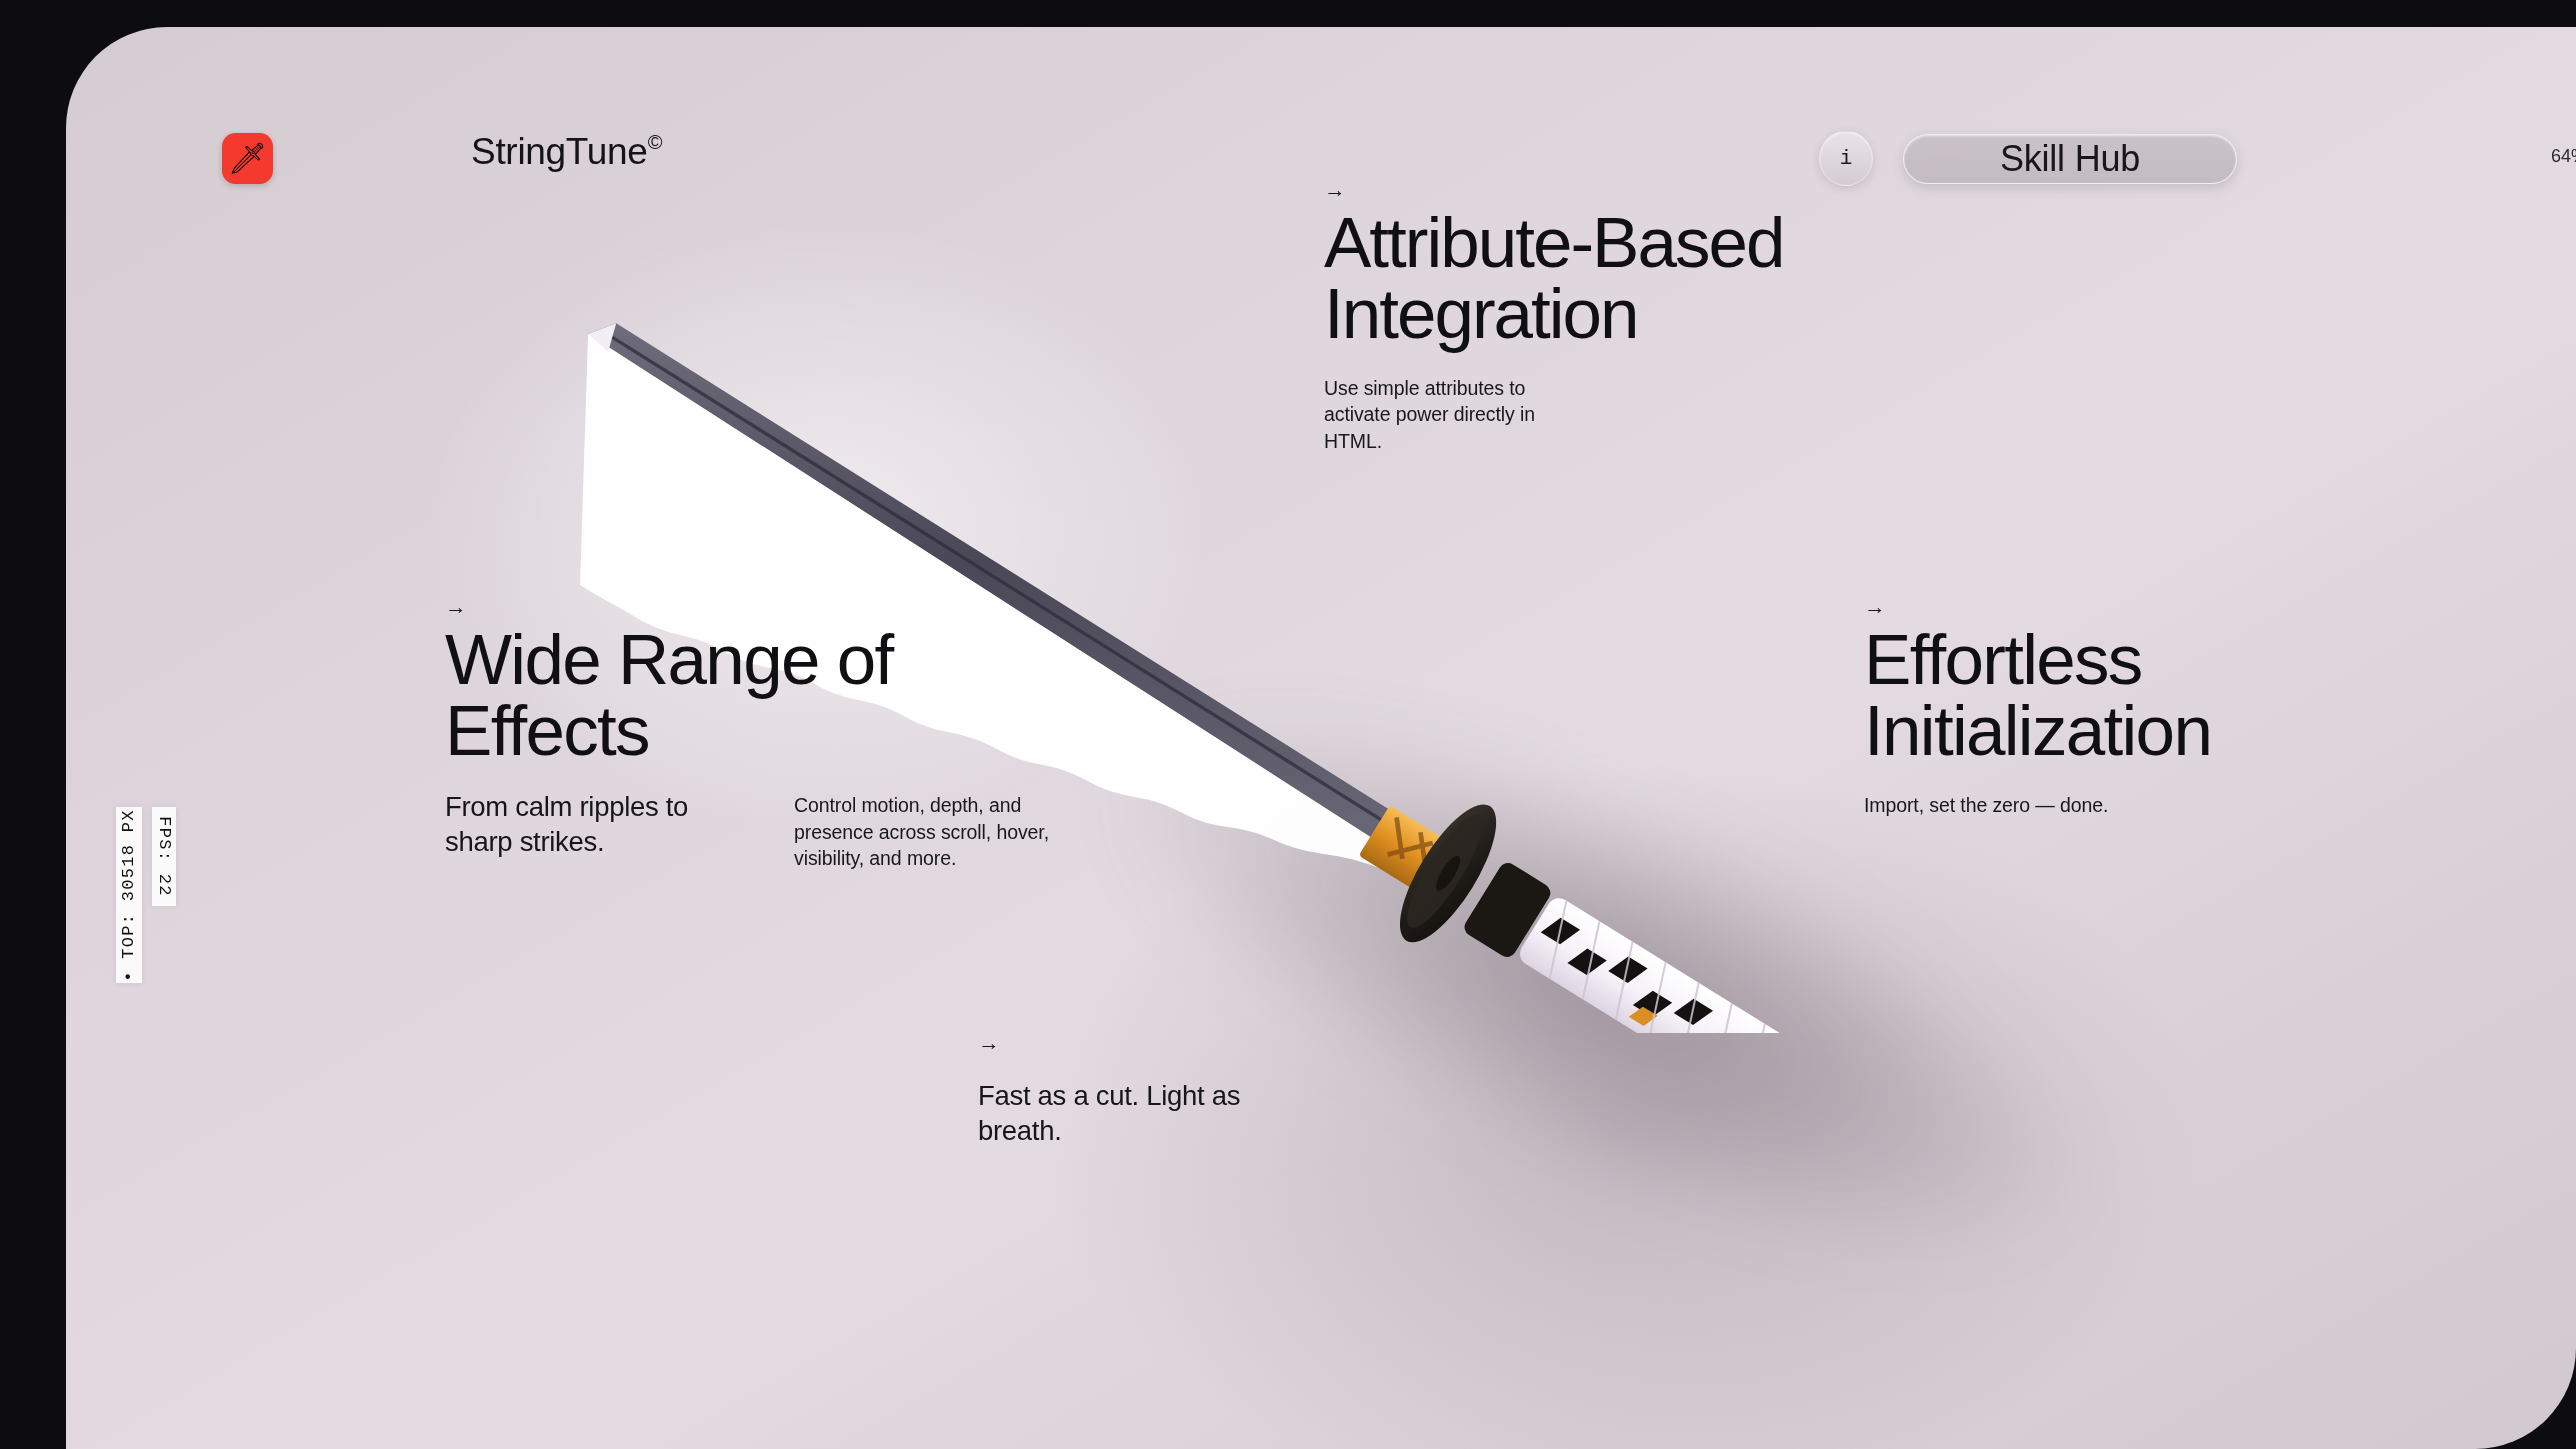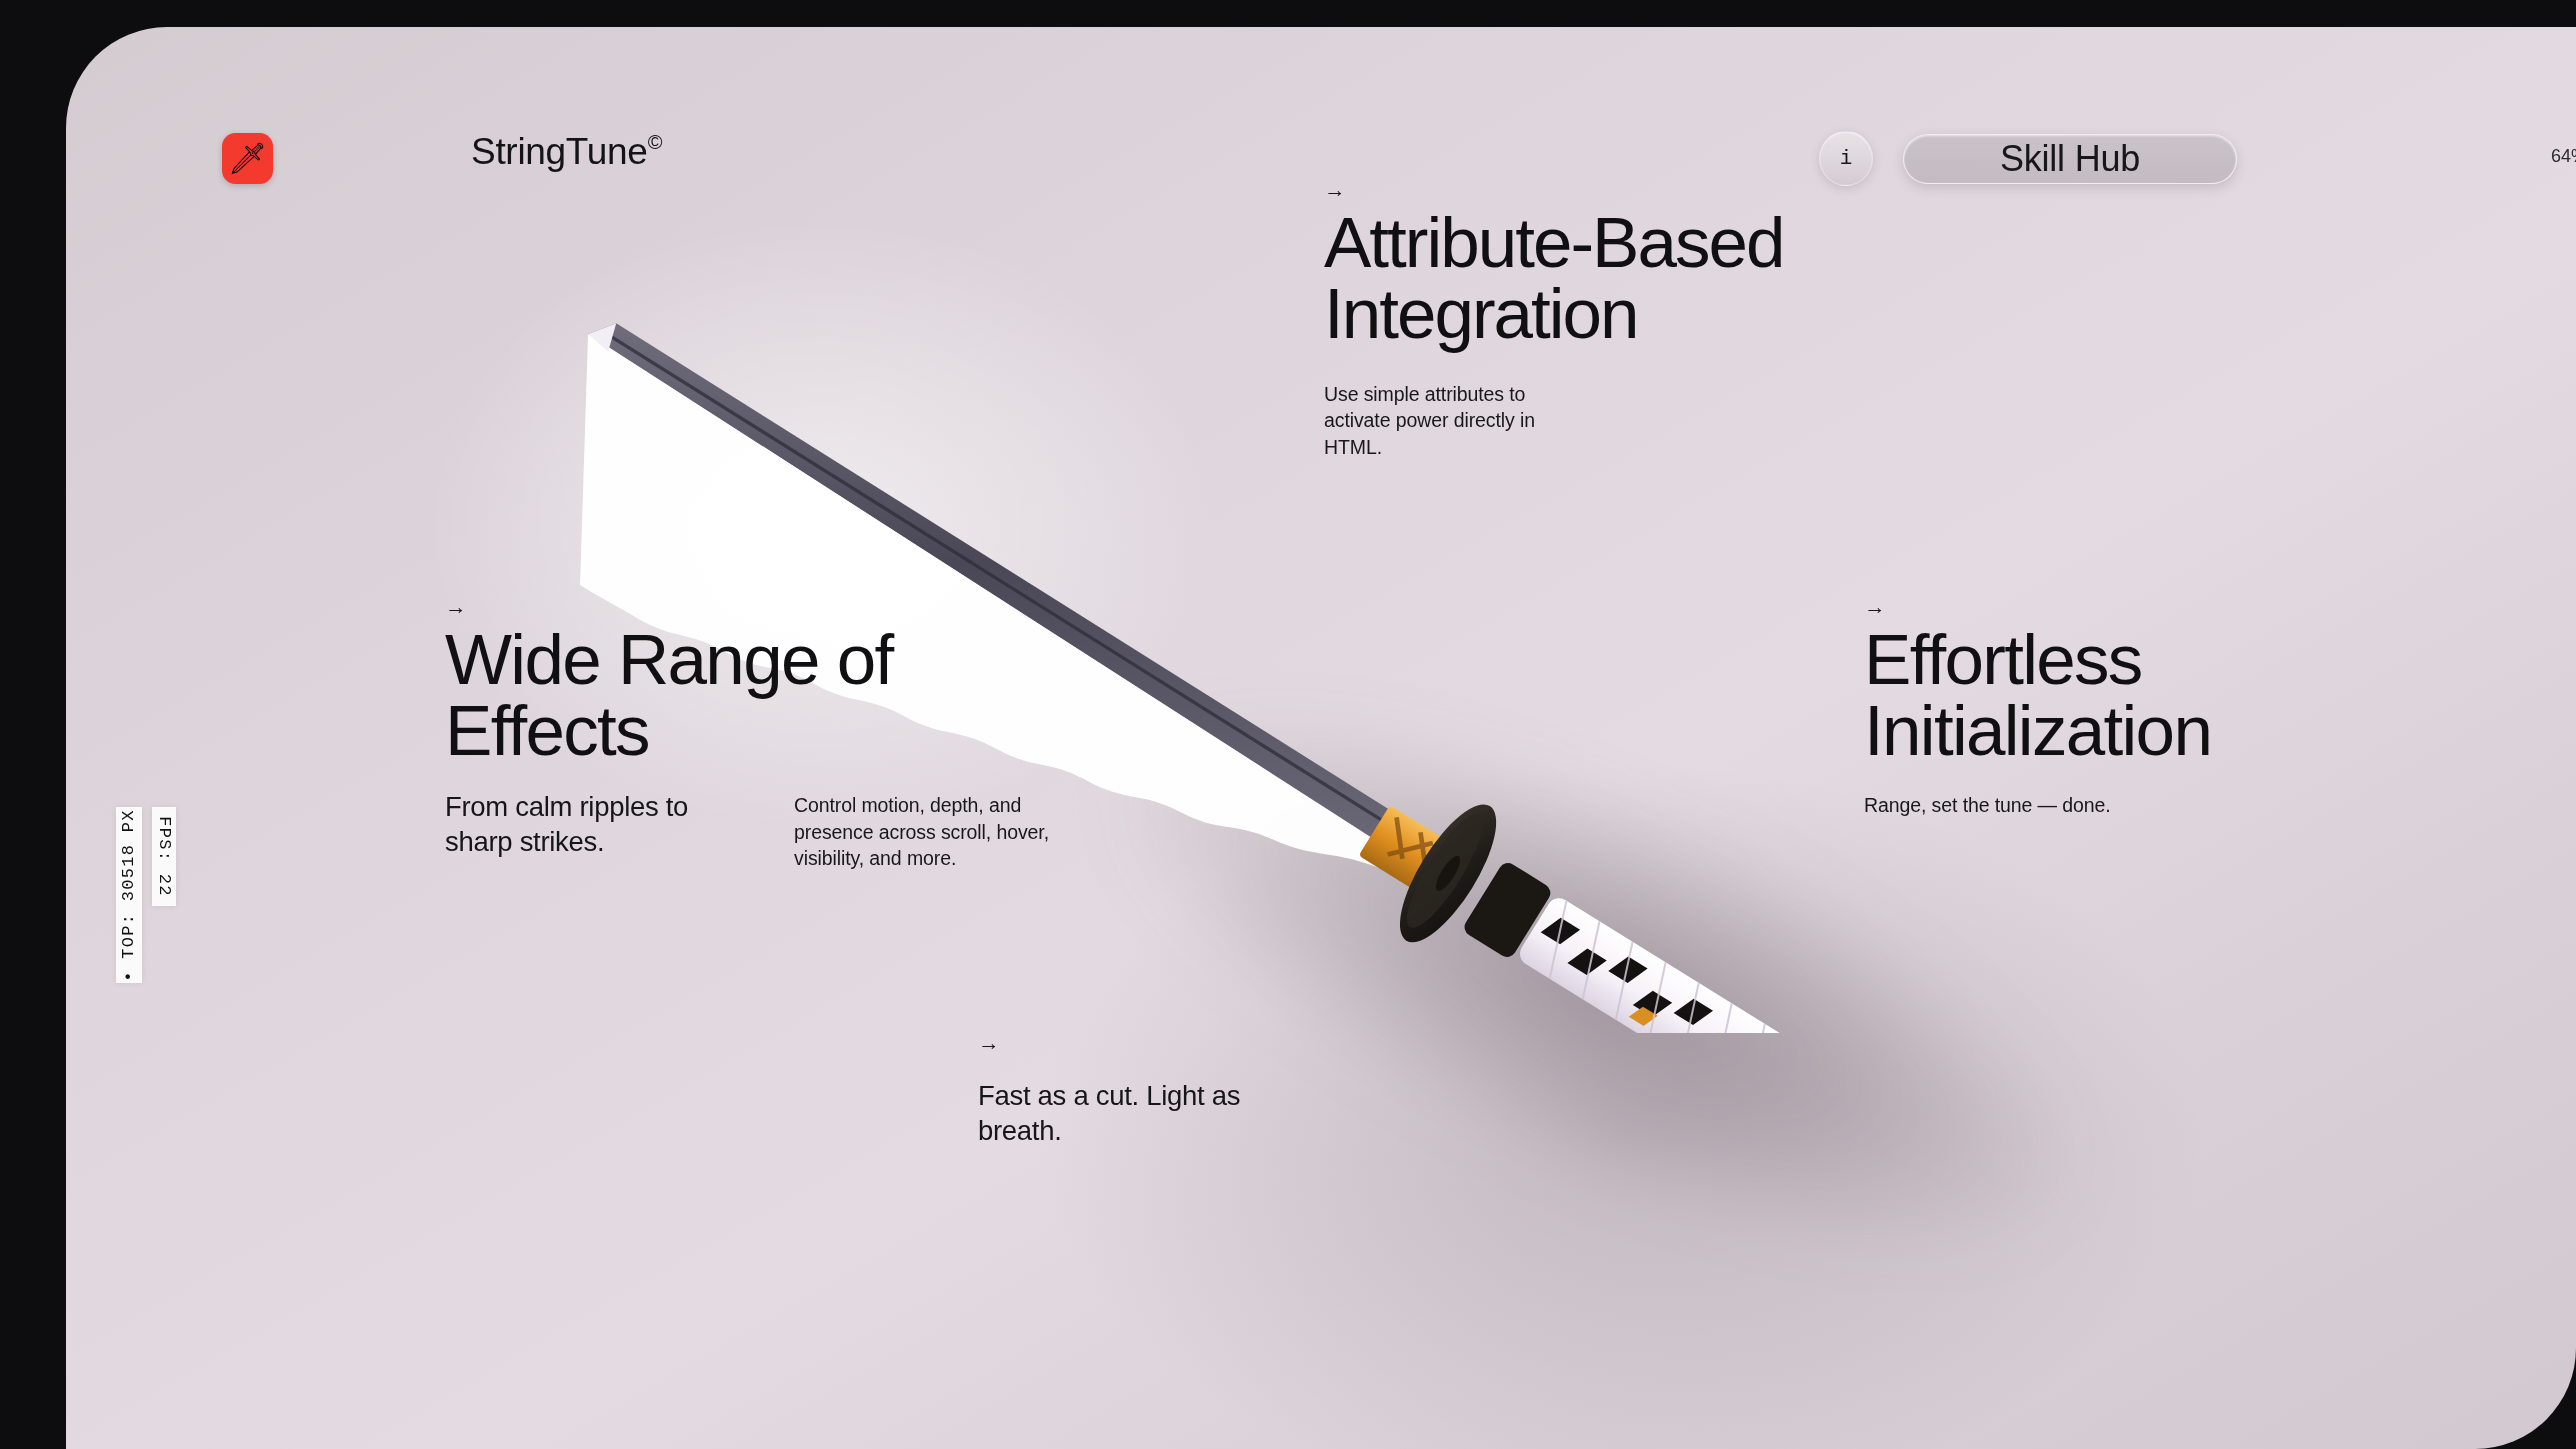--- a/index.html
+++ b/index.html
@@ -223,21 +223,21 @@
     line-height: 1.36;
     color: #18181b;
     letter-spacing: -0.1px;
     white-space: pre-line;
   }
 
   
   #feature-attribute { left: 1258px; top: 153px; width: 771px; }
   #feature-attribute .feature-title { letter-spacing: -2px; }
   #feature-attribute .feature-lead  { width: 349px; }
-  #feature-attribute .feature-desc  { width: 288px; margin-top: 9px; }
+  #feature-attribute .feature-desc  { width: 288px; margin-top: 3px; }
 
   #feature-wide { left: 379px; top: 570px; width: 738px; }
   #feature-wide .feature-lead { width: 349px; }
   #feature-wide .feature-desc { width: 335px; margin-top: 3.4px; }
 
   #feature-effortless { left: 1798px; top: 570px; width: 751px; }
   #feature-effortless .feature-lead { width: 349px; }
   #feature-effortless .feature-desc { width: 335px; margin-top: 3.4px; }
 
   #feature-performance { left: 912px; top: 1006px; width: 805px; }
@@ -397,21 +397,21 @@
 presence across scroll, hover,
 visibility, and more.</div>
       </div>
     </div>
 
     <div class="feature" id="feature-effortless">
       <span class="feature-arrow">→</span>
       <div class="feature-title">Effortless
 Initialization</div>
       <div class="feature-body">
-        <div class="feature-desc">Range, set the tune — done.</div>
+        <div class="feature-desc">Import, set the zero — done.</div>
       </div>
     </div>
 
     <div class="feature" id="feature-performance">
       <span class="feature-arrow">→</span>
       <div class="feature-body">
         <div class="feature-lead">Fast as a cut. Light as
 breath.</div>
       </div>
     </div>

